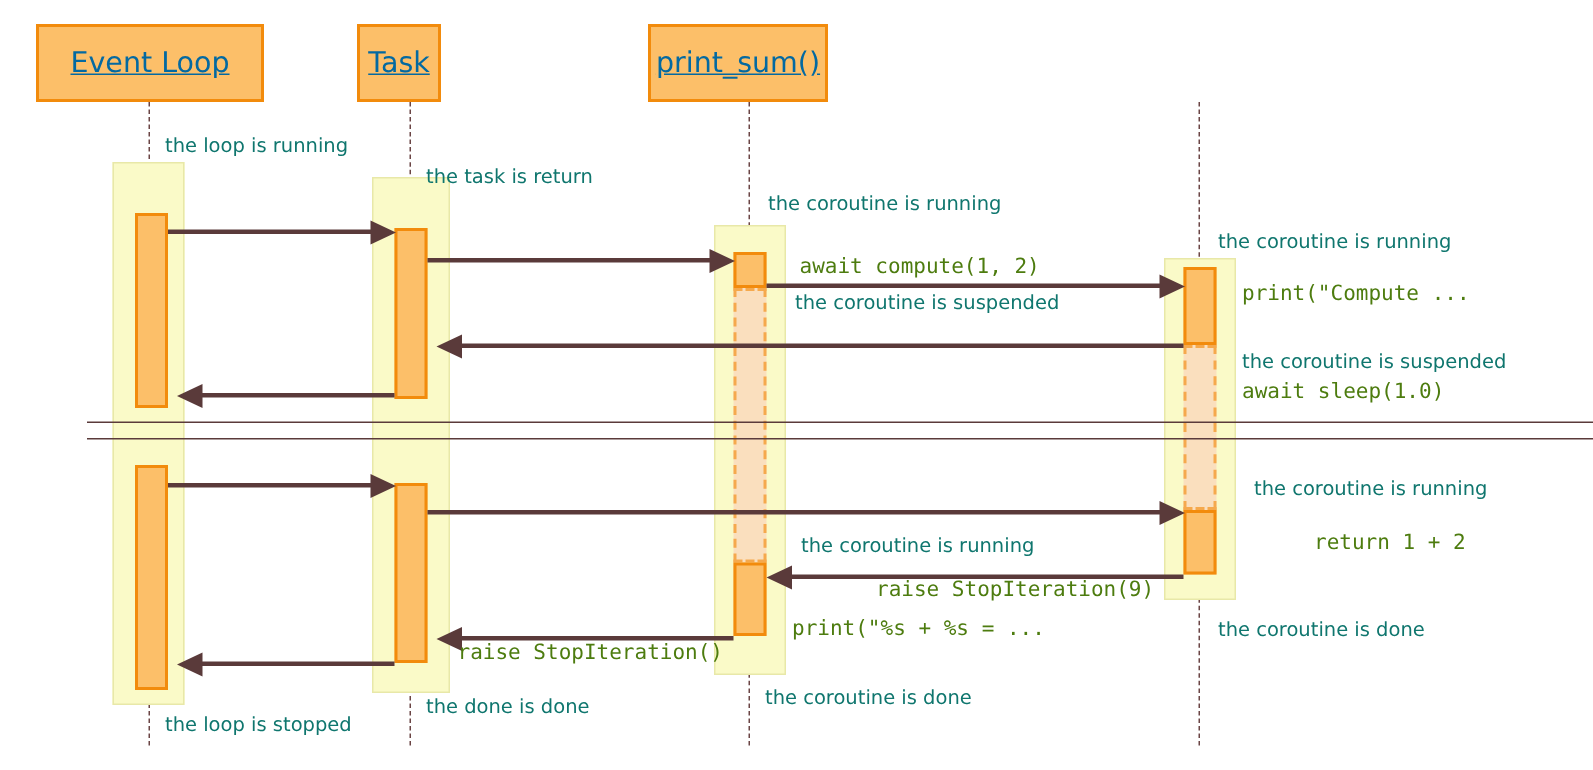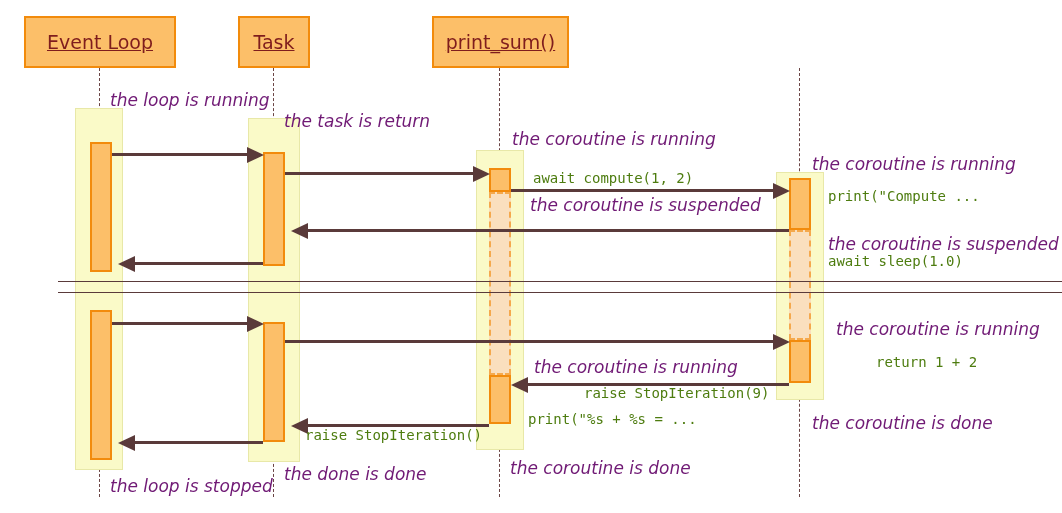--- a/index.html
+++ b/index.html
@@ -31,21 +31,21 @@
     box-sizing: border-box;
     background: #FCBF69;
     border: 2px solid #F28B0C;
     display: flex;
     align-items: center;
     justify-content: center;
   }
   .participant .plabel {
     font-family: "DejaVu Sans", sans-serif;
     font-size: 19px;
-    color: #7f1d1d;
+    color: #0369a1;
     text-decoration: underline;
     white-space: nowrap;
     letter-spacing: 0px;
   }
   
   .lifeline {
     position: absolute;
     width: 0;
     border-left: 1.5px dashed #6B4545;
   }
@@ -91,23 +91,22 @@
   .msglabel {
     position: absolute;
     font-family: "DejaVu Sans Mono", monospace;
     font-size: 14px;
     color: #4d7c0f;
     white-space: nowrap;
   }
   .note {
     position: absolute;
     font-family: "DejaVu Sans", sans-serif;
-    font-style: italic;
-    font-size: 17px;
-    color: #701a75;
+    font-size: 13px;
+    color: #0f766e;
     white-space: nowrap;
   }
   
   .divline {
     position: absolute;
     height: 0;
     border-top: 1.5px solid #5A3A3A;
     left: 58px;
     width: 1004px;
   }
@@ -188,24 +187,24 @@
 
   <div class="layer" id="divider-layer">
       <div class="divline" style="top: 281px;"></div>
       <div class="divline" style="top: 292px;"></div>
     </div>
 
   <div class="layer" id="participants-layer">
       <div class="participant" style="left: 24px; top: 16px; width: 152px; height: 52px;">
         <span class="plabel">Event Loop</span>
       </div>
-      <div class="participant" style="left: 238px; top: 16px; width: 72px; height: 52px;">
+      <div class="participant" style="left: 238px; top: 16px; width: 56px; height: 52px;">
         <span class="plabel">Task</span>
       </div>
-      <div class="participant" style="left: 432px; top: 16px; width: 137px; height: 52px;">
+      <div class="participant" style="left: 432px; top: 16px; width: 120px; height: 52px;">
         <span class="plabel">print_sum()</span>
       </div>
     </div>
 
   <div class="layer" id="labels-layer">
       <div class="note" style="left: 110px; top: 90px;">the loop is running</div>
       <div class="note" style="left: 284px; top: 111px;">the task is return</div>
       <div class="note" style="left: 512px; top: 129px;">the coroutine is running</div>
       <div class="note" style="left: 812px; top: 154px;">the coroutine is running</div>
       <div class="note" style="left: 530px; top: 195px;">the coroutine is suspended</div>

